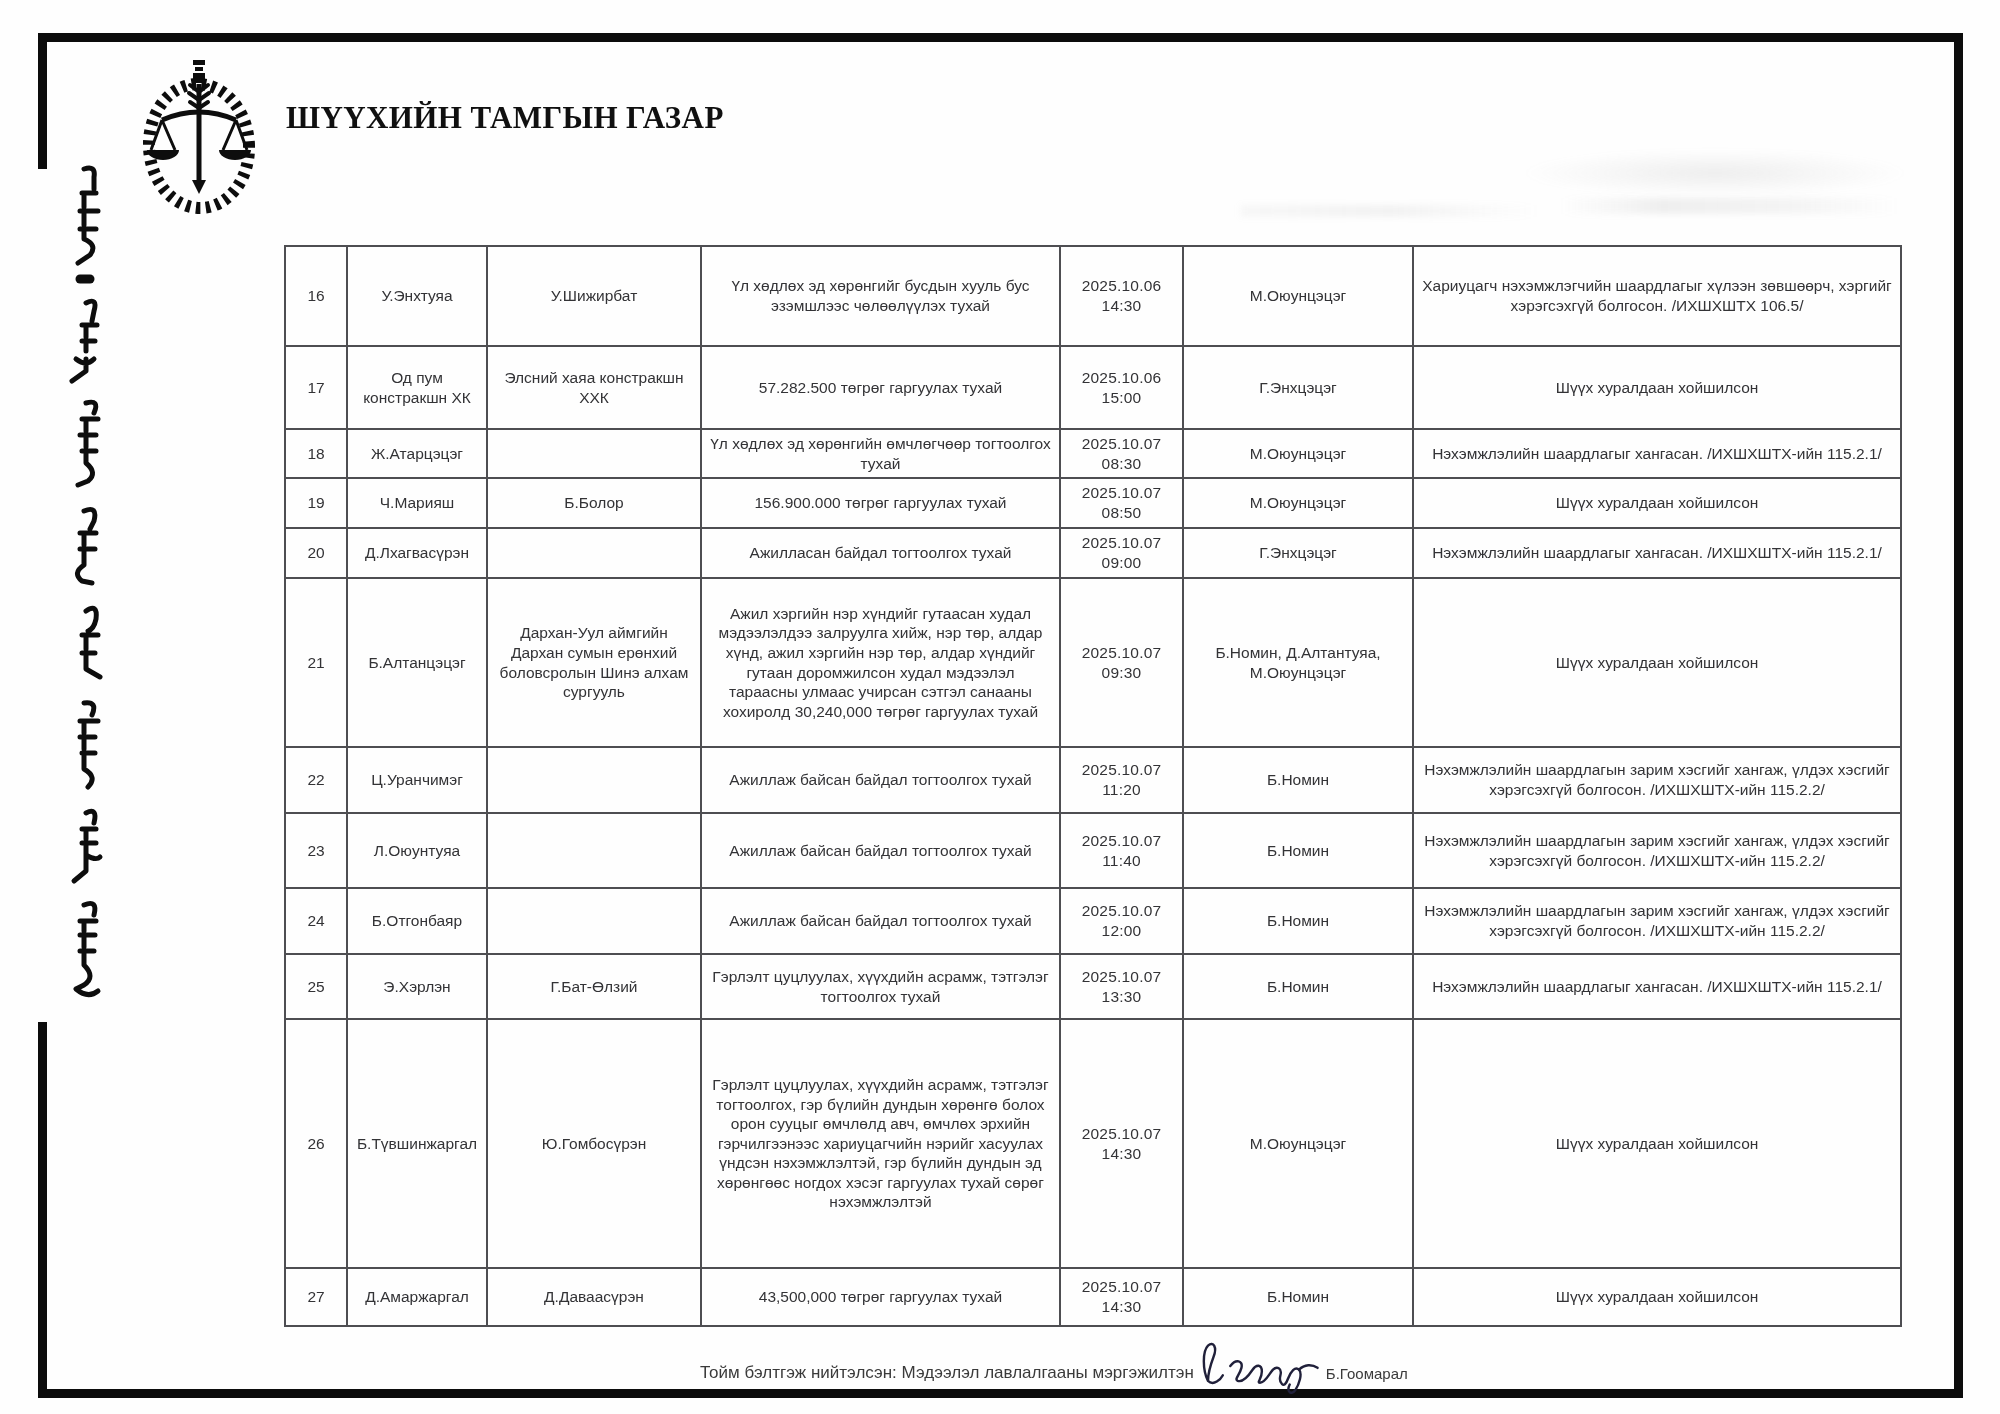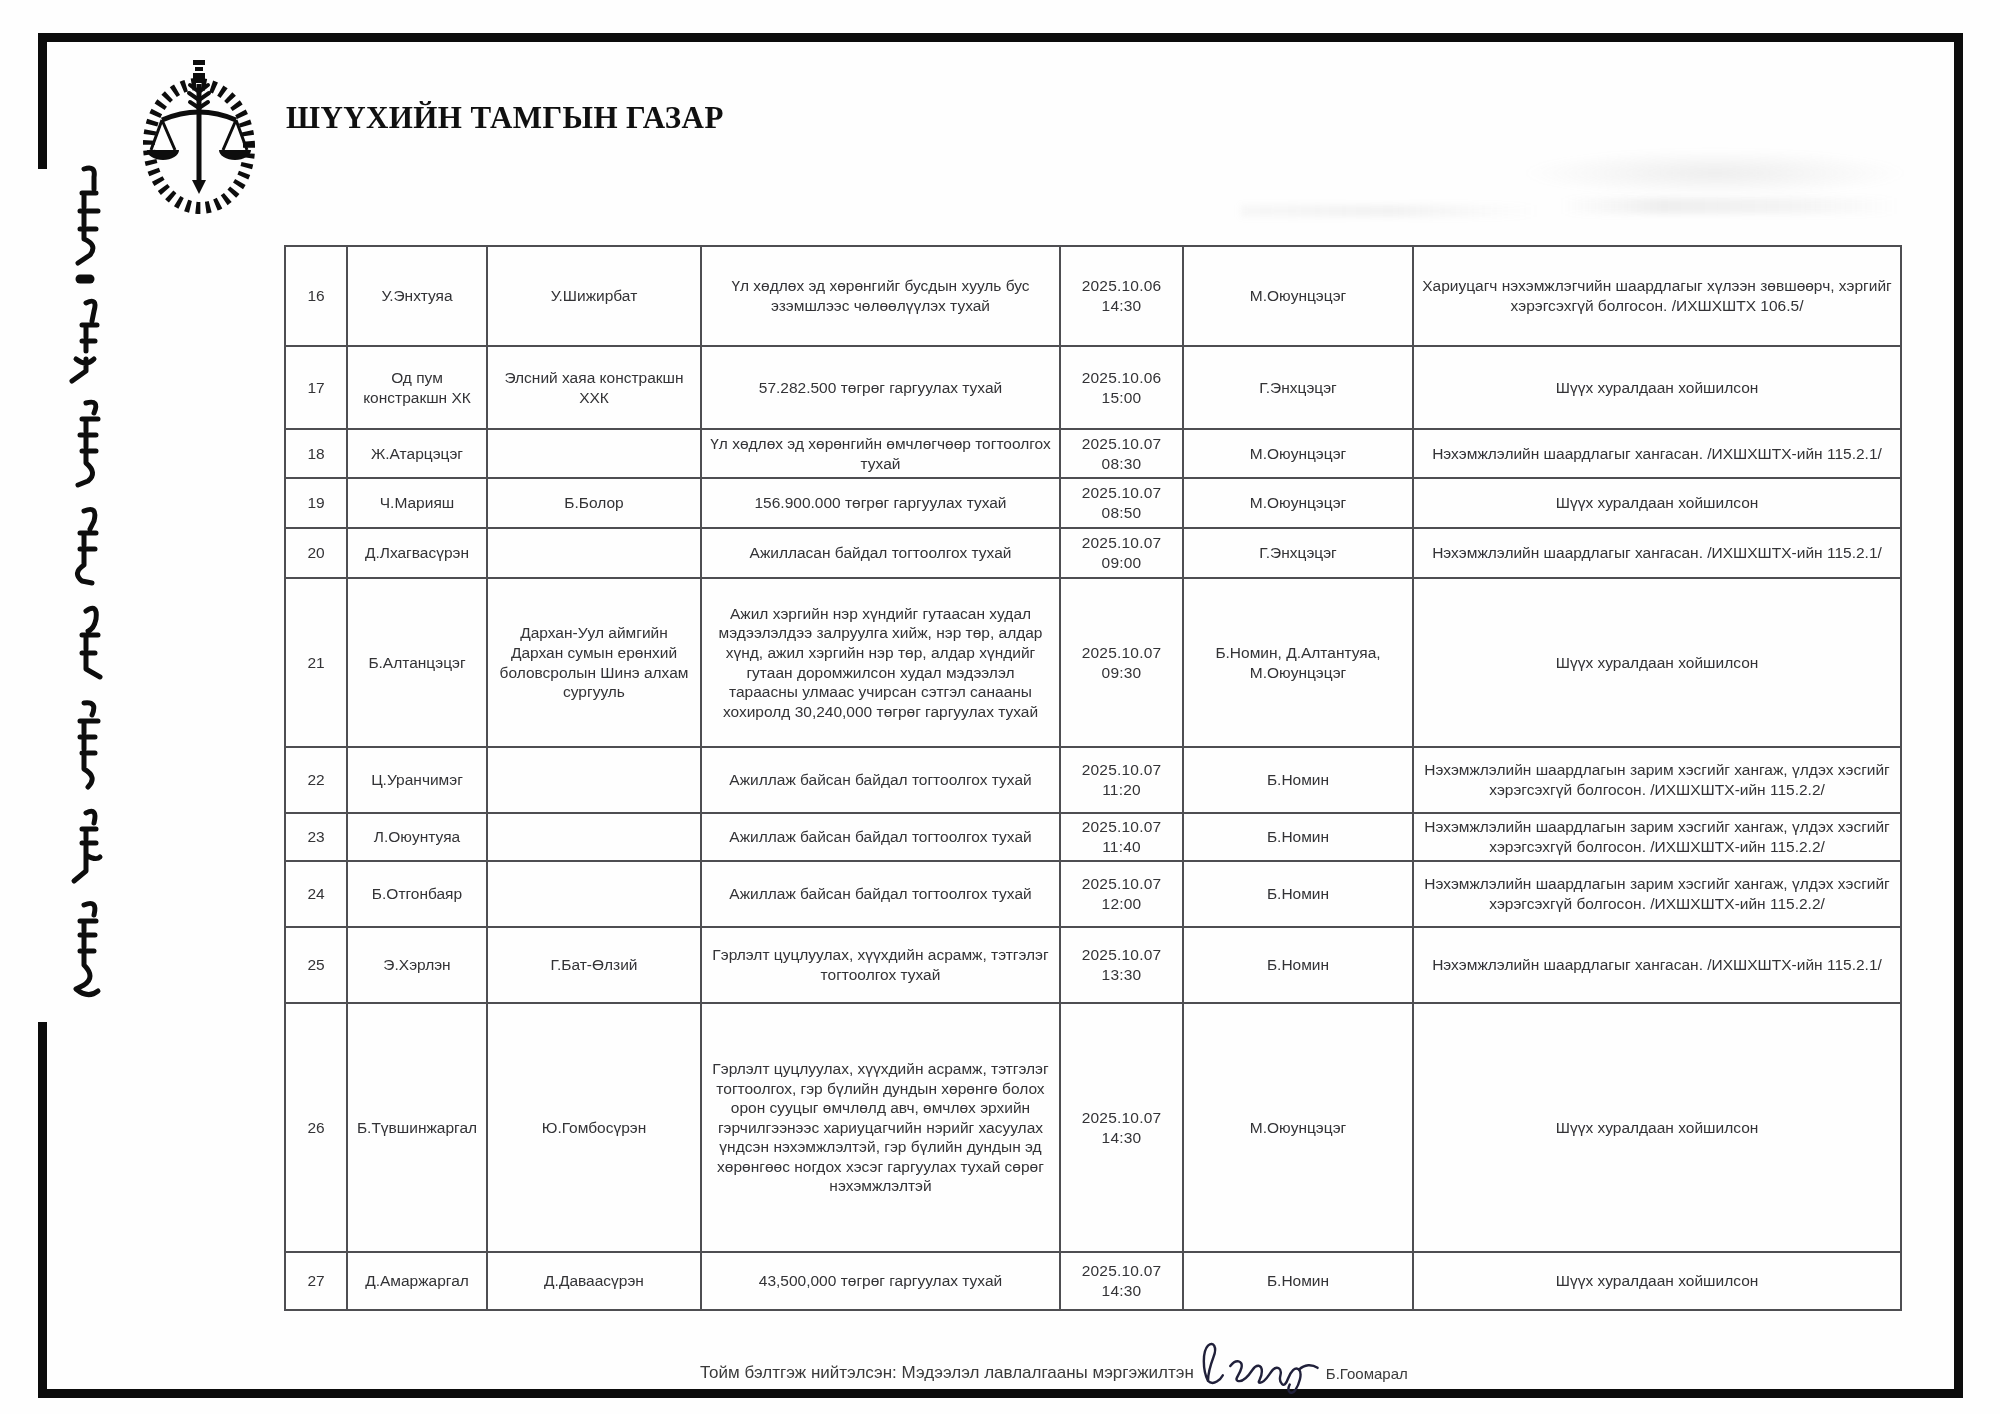--- a/index.html
+++ b/index.html
@@ -177,39 +177,39 @@
       </tr>
       <tr style="height:66px">
         <td class="c-no">22</td>
         <td>Ц.Уранчимэг</td>
         <td></td>
         <td class="c-case">Ажиллаж байсан байдал тогтоолгох тухай</td>
         <td class="c-date"><span>2025.10.07</span><br><span>11:20</span></td>
         <td>Б.Номин</td>
         <td class="c-result">Нэхэмжлэлийн шаардлагын зарим хэсгийг хангаж, үлдэх хэсгийг хэрэгсэхгүй болгосон. /ИХШХШТХ-ийн 115.2.2/</td>
       </tr>
-      <tr style="height:48px">
+      <tr style="height:75px">
         <td class="c-no">23</td>
         <td>Л.Оюунтуяа</td>
         <td></td>
         <td class="c-case">Ажиллаж байсан байдал тогтоолгох тухай</td>
         <td class="c-date"><span>2025.10.07</span><br><span>11:40</span></td>
         <td>Б.Номин</td>
         <td class="c-result">Нэхэмжлэлийн шаардлагын зарим хэсгийг хангаж, үлдэх хэсгийг хэрэгсэхгүй болгосон. /ИХШХШТХ-ийн 115.2.2/</td>
       </tr>
       <tr style="height:66px">
         <td class="c-no">24</td>
         <td>Б.Отгонбаяр</td>
         <td></td>
         <td class="c-case">Ажиллаж байсан байдал тогтоолгох тухай</td>
         <td class="c-date"><span>2025.10.07</span><br><span>12:00</span></td>
         <td>Б.Номин</td>
         <td class="c-result">Нэхэмжлэлийн шаардлагын зарим хэсгийг хангаж, үлдэх хэсгийг хэрэгсэхгүй болгосон. /ИХШХШТХ-ийн 115.2.2/</td>
       </tr>
-      <tr style="height:76px">
+      <tr style="height:65px">
         <td class="c-no">25</td>
         <td>Э.Хэрлэн</td>
         <td>Г.Бат-Өлзий</td>
         <td class="c-case">Гэрлэлт цуцлуулах, хүүхдийн асрамж, тэтгэлэг тогтоолгох тухай</td>
         <td class="c-date"><span>2025.10.07</span><br><span>13:30</span></td>
         <td>Б.Номин</td>
         <td class="c-result">Нэхэмжлэлийн шаардлагыг хангасан. /ИХШХШТХ-ийн 115.2.1/</td>
       </tr>
       <tr style="height:249px">
         <td class="c-no">26</td>

